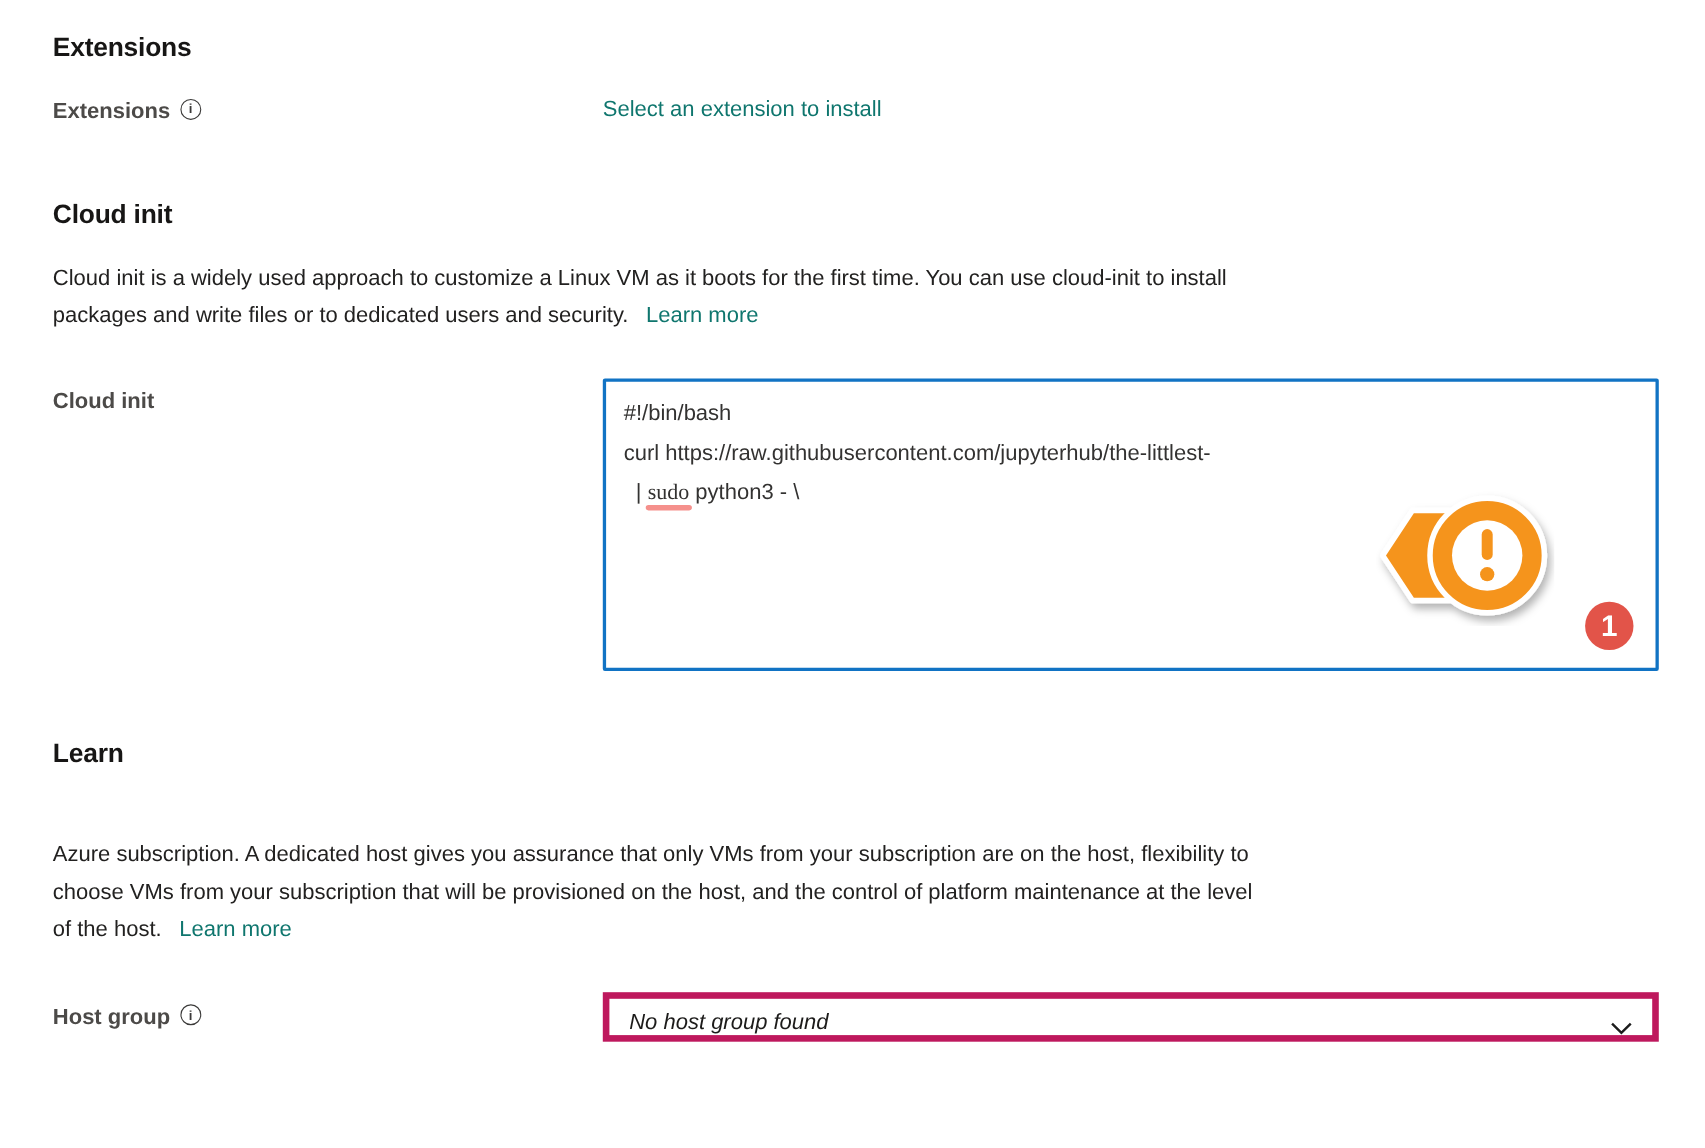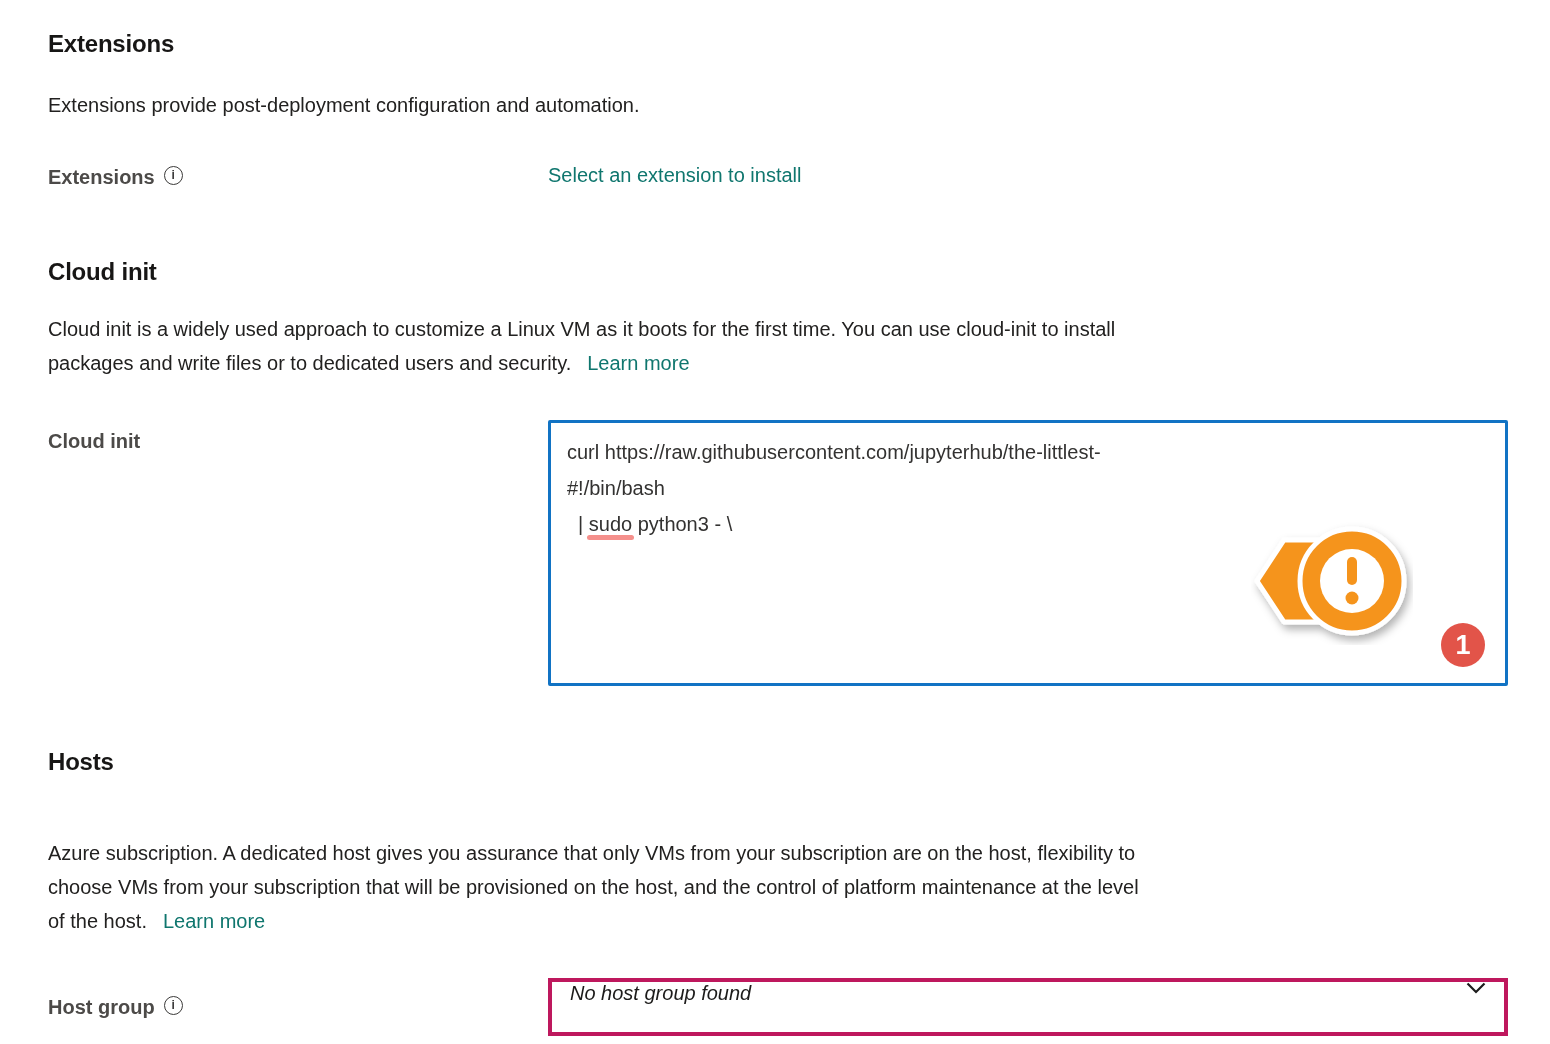--- a/index.html
+++ b/index.html
@@ -41,50 +41,49 @@
   .ci-label{margin-top:8px;}
   .code-box{
     position:relative;height:266px;box-sizing:border-box;background:#fff;
     border:3px solid #1173c4;border-radius:2px;padding:11px 16px;
   }
   .script-line{
     font-size:20px;line-height:36px;color:#333231;white-space:pre;
   }
   .indent-1{padding-left:11px;}
   .indent-2{padding-left:27px;}
-  .misspelled{position:relative;}
+  .misspelled{position:relative;font-family:Liberation Serif, serif;}
   .misspelled::after{
     content:"";position:absolute;left:-2px;right:-2px;bottom:-5px;height:5px;
     background:#f5908c;border-radius:3px;
   }
   .annotation-pointer{position:absolute;top:96px;right:92px;width:162px;height:126px;}
   .count-badge{
     position:absolute;right:20px;bottom:16px;width:44px;height:44px;
     border-radius:50%;background:#e25449;color:#ffffff;
     display:flex;align-items:center;justify-content:center;
     font-size:27px;font-weight:600;
   }
 
   
   .host-row{align-items:center;}
   .dropdown{
-    height:58px;box-sizing:border-box;border:4px solid #be185d;background:#fff;
-    display:flex;align-items:flex-start;justify-content:space-between;
+    height:45px;box-sizing:border-box;border:6px solid #be185d;background:#fff;
+    display:flex;align-items:flex-end;justify-content:space-between;
     padding:0 18px;cursor:pointer;
   }
   .dropdown-value{font-style:italic;font-size:20px;color:#1c1b1a;}
   .chevron{display:block;}
 </style>
 </head>
 <body>
 
 <section>
   <h2 class="section-heading mb-ext-head">Extensions</h2>
 
-  <p class="para mb-ext-desc">Extensions provide post-deployment configuration and automation.</p>
 
   <div class="row mb-ext-row">
     <div class="label-col">
       <span class="field-label">Extensions</span>
       <span class="info-icon">i</span>
     </div>
     <div class="field-col">
       <a class="link">Select an extension to install</a>
     </div>
   </div>
@@ -97,22 +96,22 @@
     <span class="para-line">Cloud init is a widely used approach to customize a Linux VM as it boots for the first time. You can use cloud-init to install</span><br>
     <span class="para-line">packages and write files or to dedicated users and security.</span><a class="link inline-link">Learn more</a>
   </p>
 
   <div class="row mb-ci-row">
     <div class="label-col" style="align-items:flex-start;">
       <span class="field-label ci-label">Cloud init</span>
     </div>
     <div class="field-col">
       <div class="code-box">
+        <div class="script-line">#!/bin/bash</div>
         <div class="script-line">curl https://raw.githubusercontent.com/jupyterhub/the-littlest-</div>
-        <div class="script-line">#!/bin/bash</div>
         <div class="script-line indent-1"><span>| </span><span class="misspelled">sudo</span><span> python3 - \</span></div>
 
         <svg class="annotation-pointer" viewBox="0 0 162 126" xmlns="http://www.w3.org/2000/svg">
           <defs>
             <filter id="ds" x="-30%" y="-30%" width="170%" height="170%">
               <feDropShadow dx="3" dy="5" stdDeviation="4" flood-color="#000000" flood-opacity="0.3"></feDropShadow>
             </filter>
           </defs>
           <g filter="url(#ds)">
             <polygon points="70,21 33,21 6,62 33,103 70,103" fill="#f5941f" stroke="#ffffff" stroke-width="5" stroke-linejoin="round"></polygon>
@@ -123,21 +122,21 @@
           </g>
         </svg>
 
         <div class="count-badge">1</div>
       </div>
     </div>
   </div>
 </section>
 
 <section>
-  <h2 class="section-heading mb-host-head">Hosts</h2>
+  <h2 class="section-heading mb-host-head">Learn</h2>
 
   <p class="para mb-host-desc">
     <br>
     <span class="para-line">Azure subscription. A dedicated host gives you assurance that only VMs from your subscription are on the host, flexibility to</span><br>
     <span class="para-line">choose VMs from your subscription that will be provisioned on the host, and the control of platform maintenance at the level</span><br>
     <span class="para-line">of the host.</span><a class="link inline-link">Learn more</a>
   </p>
 
   <div class="row host-row">
     <div class="label-col">

